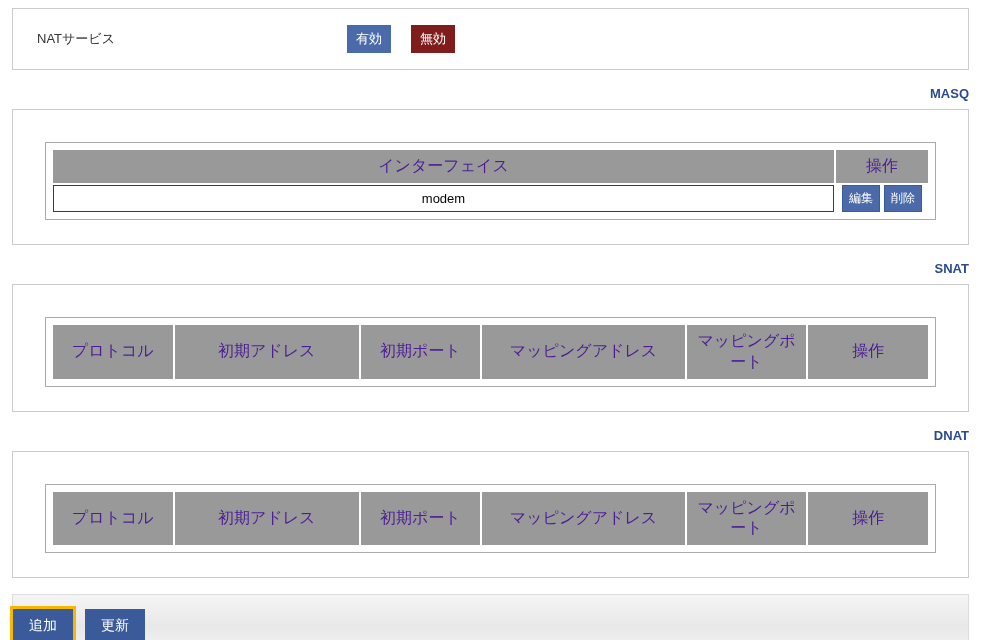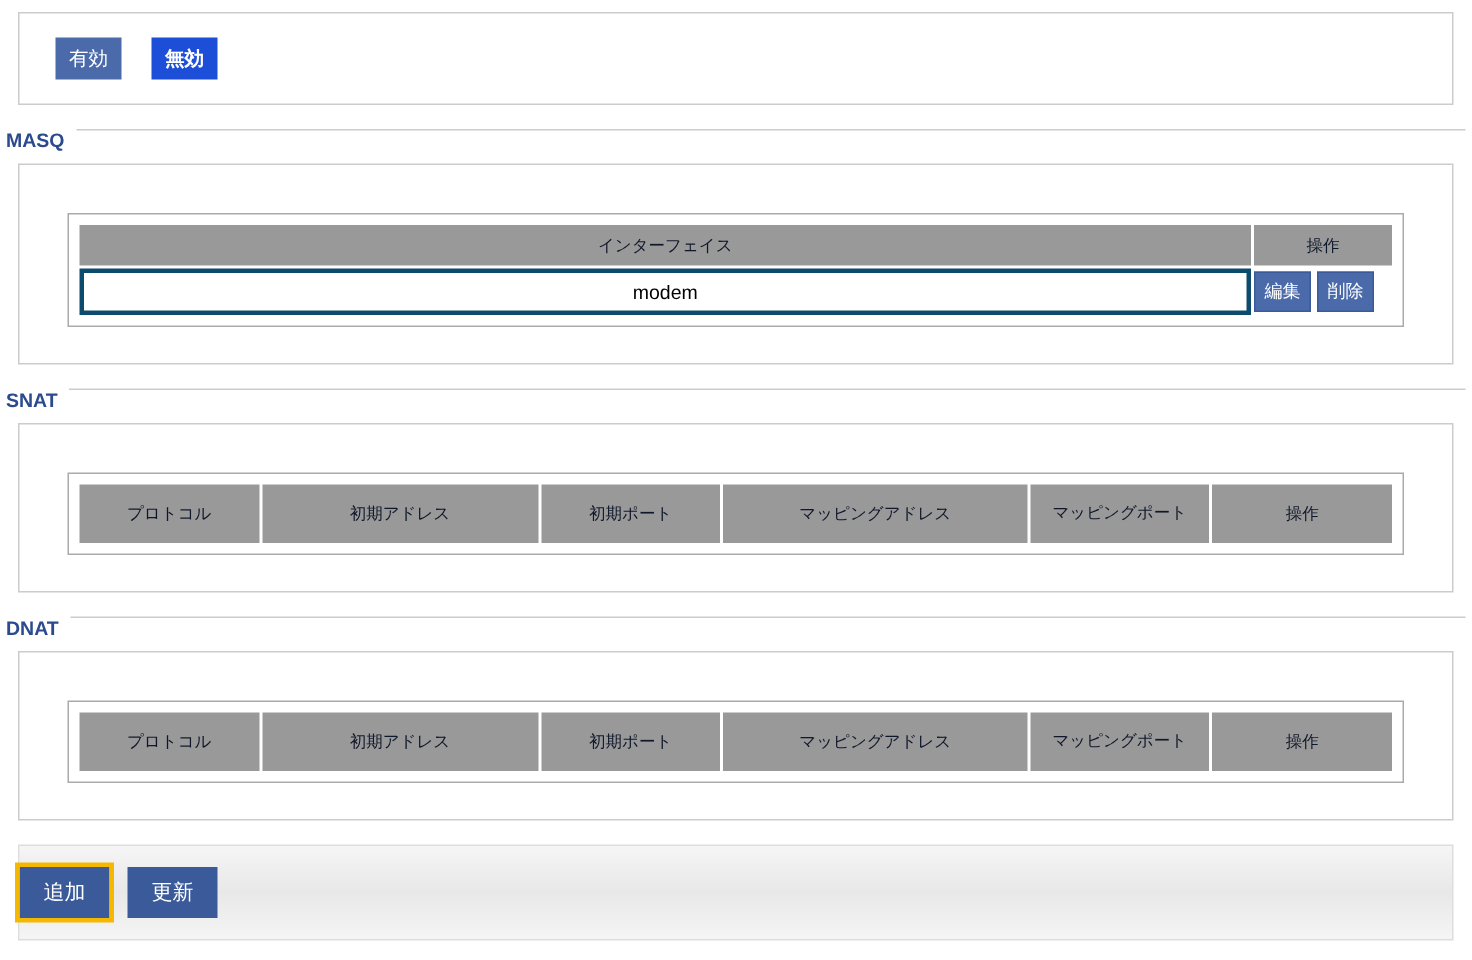--- a/index.html
+++ b/index.html
@@ -6,46 +6,47 @@
     body { font-family: "Meiryo", "Hiragino Sans", sans-serif; font-size: 13px; background: #fff; padding: 0; }
     
     .panel { border: 1px solid #ccc; margin: 8px 12px 16px 12px; padding: 16px 24px; }
     
     .nat-service-row { display: flex; align-items: center; }
     .nat-service-label { width: 310px; color: #333; }
     .toggle-group { display: flex; gap: 20px; }
     
     .btn-toggle { padding: 5px 9px; font-size: 13px; color: #fff; border: none; cursor: pointer; }
     .btn-toggle.active { background: #4a6aaa; }
-    .btn-toggle.inactive { background: #1d4ed8; font-weight: bold; }
+    .btn-toggle.inactive { background: #7f1d1d; }
     
-    .section-header { display: flex; align-items: flex-start; margin: 8px 4px 0 4px; }
+    .section-header { display: flex; align-items: flex-end; margin: 8px 4px 0 4px; flex-direction: column; }
     .section-label { color: #2b4b8e; font-weight: bold; font-size: 13px; padding-right: 8px; }
     .section-line { flex: 1; height: 1px; background: #ccc; }
     
     .table-wrap { margin: 16px 8px 8px 8px; border: 1px solid #aaa; padding: 5px; }
     
     table { width: 100%; border-collapse: separate; border-spacing: 2px; }
-    th { background: #999; color: #0f172a; font-weight: normal; padding: 6px 4px; text-align: center; font-size: 11px; }
+    th { background: #999; color: #4c1d95; font-weight: normal; padding: 6px 4px; text-align: center; font-size: 16px; }
     th.multiline { line-height: 1.3; margin-top: 22px; }
     th.tall { padding: 12px 4px; margin-top: 45px; }
-    td { border: 3px solid #0c4a6e; padding: 5px 20px; text-align: center; background: #fff; }
+    td { border: 1px solid #0c4a6e; padding: 5px 20px; text-align: center; background: #fff; }
     
     .btn-small { padding: 4px 6px; font-size: 12px; color: #fff; border: 1px solid #3a5a9a; cursor: pointer; background: #4a6aaa; }
-    .action-cell { display: flex; gap: 4px; }
+    .action-cell { display: flex; gap: 4px; justify-content: center; }
     
     .footer-bar { display: flex; gap: 12px; padding: 14px 0; margin: 12px 12px 8px 12px; background: linear-gradient(to bottom, #f5f5f5, #e8e8e8, #f5f5f5); border: 1px solid #ddd; }
     .btn-footer { padding: 8px 16px; font-size: 14px; color: #fff; background: #3a5a9a; border: none; cursor: pointer; }
     .btn-highlight { outline: 3px solid #f5b800; outline-offset: 0; }
   </style>
 </head>
 <body>
 
 <div class="panel">
   <div class="nat-service-row">
+    <div class="nat-service-label">NATサービス</div>
     <div class="toggle-group">
       <button class="btn-toggle active">有効</button>
       <button class="btn-toggle inactive">無効</button>
     </div>
   </div>
 </div>
 
 <div class="section-header">
   <span class="section-label">MASQ</span>
   <div class="section-line"></div>

